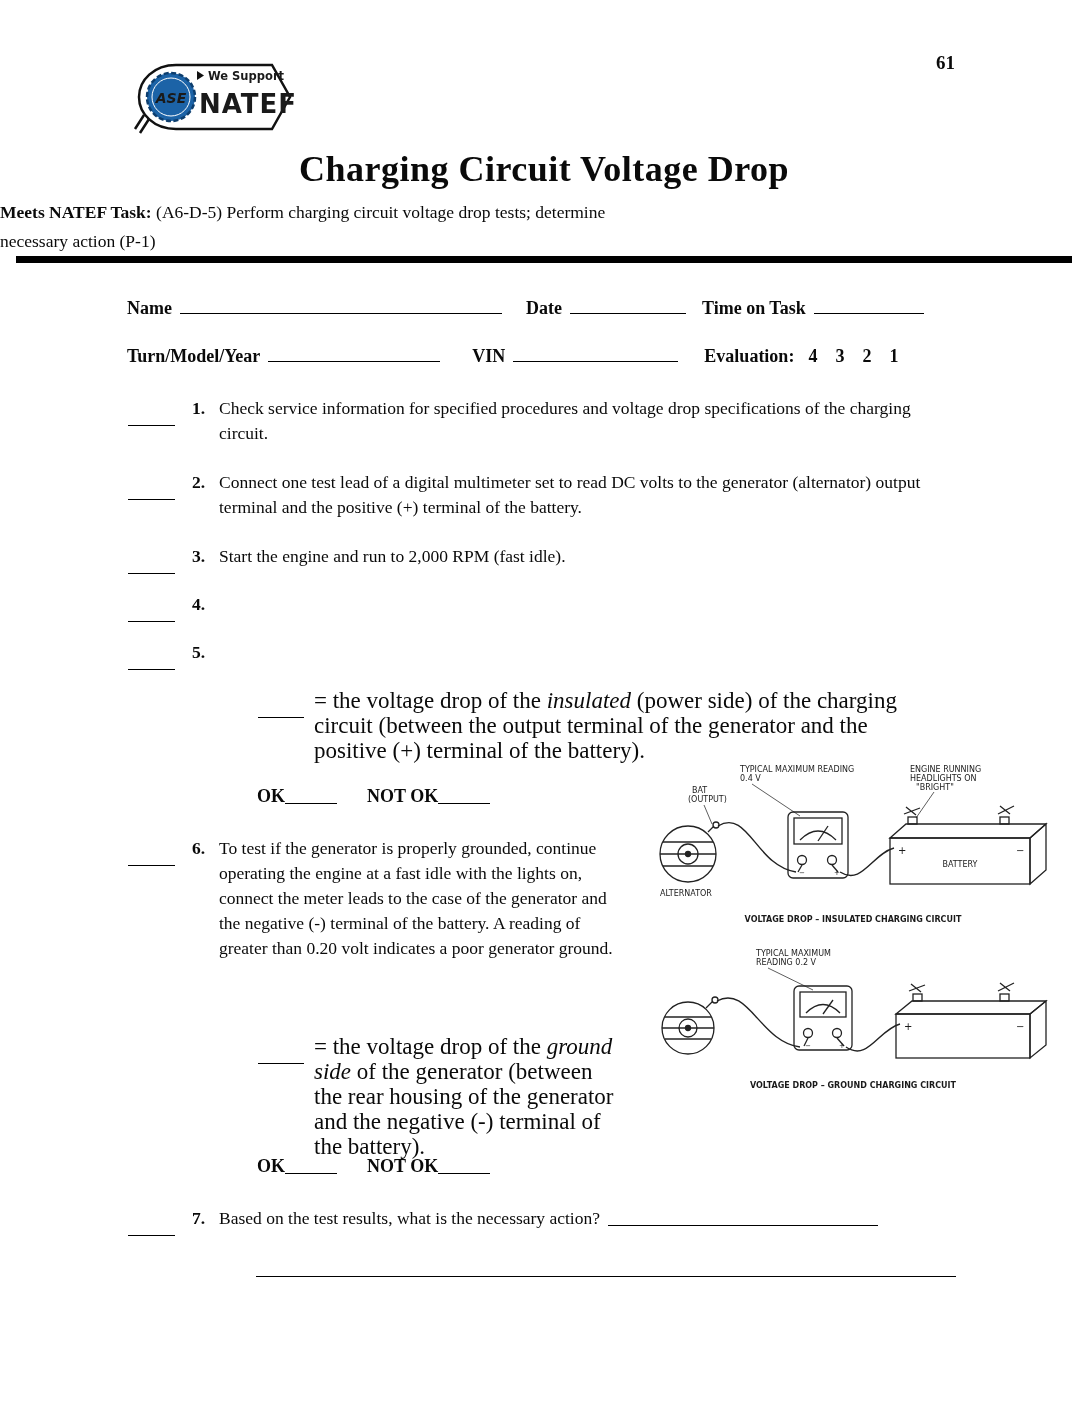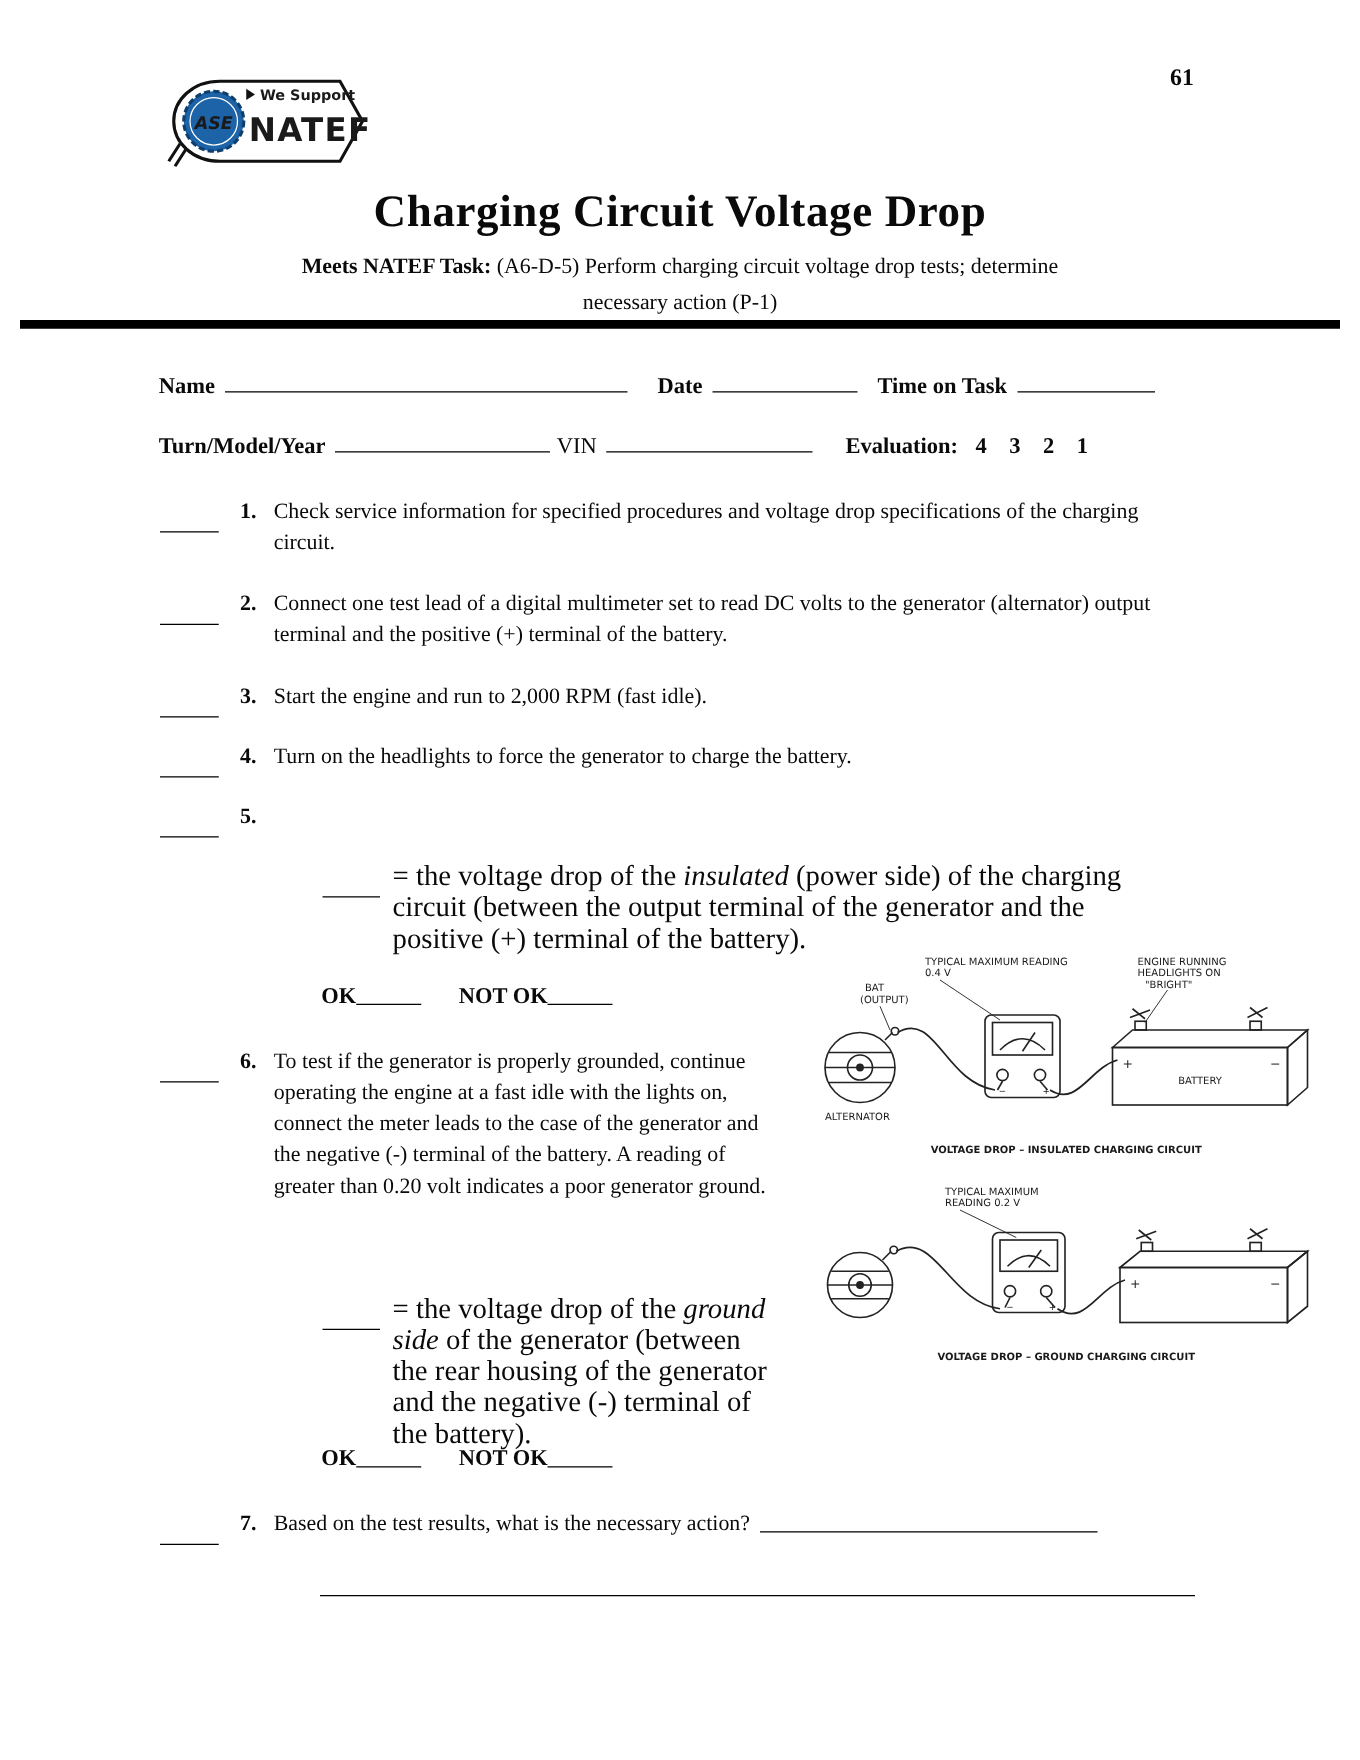--- a/index.html
+++ b/index.html
@@ -5,21 +5,21 @@
   html,body{margin:0;padding:0}
   body{width:1088px;height:1408px;background:#fff;position:relative;
        font-family:"Liberation Serif",serif;color:#0a0a0a;overflow:hidden}
   .b{font-weight:bold}
   .i{font-style:italic}
   .blank{display:inline-block;border-bottom:1.5px solid #000;height:15px;vertical-align:-2px}
   .page-num{position:absolute;top:52px;left:936px;font-size:19px;font-weight:bold}
   .logo{position:absolute;top:55px;left:130px}
   .title{position:absolute;top:148px;left:0;width:1088px;text-align:center;
          font-size:36px;font-weight:bold;letter-spacing:.5px}
-  .subt{position:absolute;left:0;width:1088px;text-align:center;font-size:17.5px;line-height:28px}
+  .subt{position:absolute;left:0;width:1088px;font-size:17.5px;line-height:28px}
   .rule{position:absolute;left:16px;width:1056px;height:7px;background:#000}
   .frow{position:absolute;display:flex;align-items:baseline;font-size:18px}
   .frow .blank{margin-left:8px}
   .pre{white-space:pre}
   .step{position:absolute;left:128px;display:flex;font-size:17.5px;line-height:25px;align-items:flex-start}
   .step .sblank{width:47px;flex:none;margin-top:14px;margin-right:17px}
   .step .num{font-weight:bold;width:27px;flex:none}
   .step .text{width:737px}
   .step6 .text{width:398px}
   .sub{position:absolute;display:flex;font-size:23px;line-height:25px;align-items:flex-start}
@@ -71,21 +71,21 @@
     <span class="blank" style="width:322px"></span>
     <span class="b" style="margin-left:24px">Date</span>
     <span class="blank" style="width:116px"></span>
     <span class="b" style="margin-left:16px">Time on Task</span>
     <span class="blank" style="width:110px"></span>
   </div>
 
   <div class="frow" style="top:346px;left:127px">
     <span class="b">Turn/Model/Year</span>
     <span class="blank" style="width:172px"></span>
-    <span class="b" style="margin-left:5px;font-weight:normal">VIN</span>
+    <span class="b" style="margin-left:32px;font-weight:bold">VIN</span>
     <span class="blank" style="width:165px"></span>
     <span class="b" style="margin-left:26px">Evaluation:</span>
     <span class="b pre" style="margin-left:14px">4    3    2    1</span>
   </div>
 
   <div class="step" style="top:396px">
     <span class="blank sblank"></span>
     <span class="num">1.</span>
     <span class="text">Check service information for specified procedures and voltage drop specifications of the charging circuit.</span>
   </div>
@@ -98,21 +98,20 @@
 
   <div class="step" style="top:544px">
     <span class="blank sblank"></span>
     <span class="num">3.</span>
     <span class="text">Start the engine and run to 2,000 RPM (fast idle).</span>
   </div>
 
   <div class="step" style="top:592px">
     <span class="blank sblank"></span>
     <span class="num">4.</span>
-    <span class="text">Turn on the headlights to force the generator to charge the battery.</span>
   </div>
 
   <div class="step" style="top:640px">
     <span class="blank sblank"></span>
     <span class="num">5.</span>
   </div>
 
   <div class="sub" style="top:688px;left:258px">
     <span class="blank sblank"></span>
     <span class="text"><span>= the voltage drop of the </span><span class="i">insulated</span><span> (power side) of the charging circuit (between the output terminal of the generator and the positive (+) terminal of the battery).</span></span>

